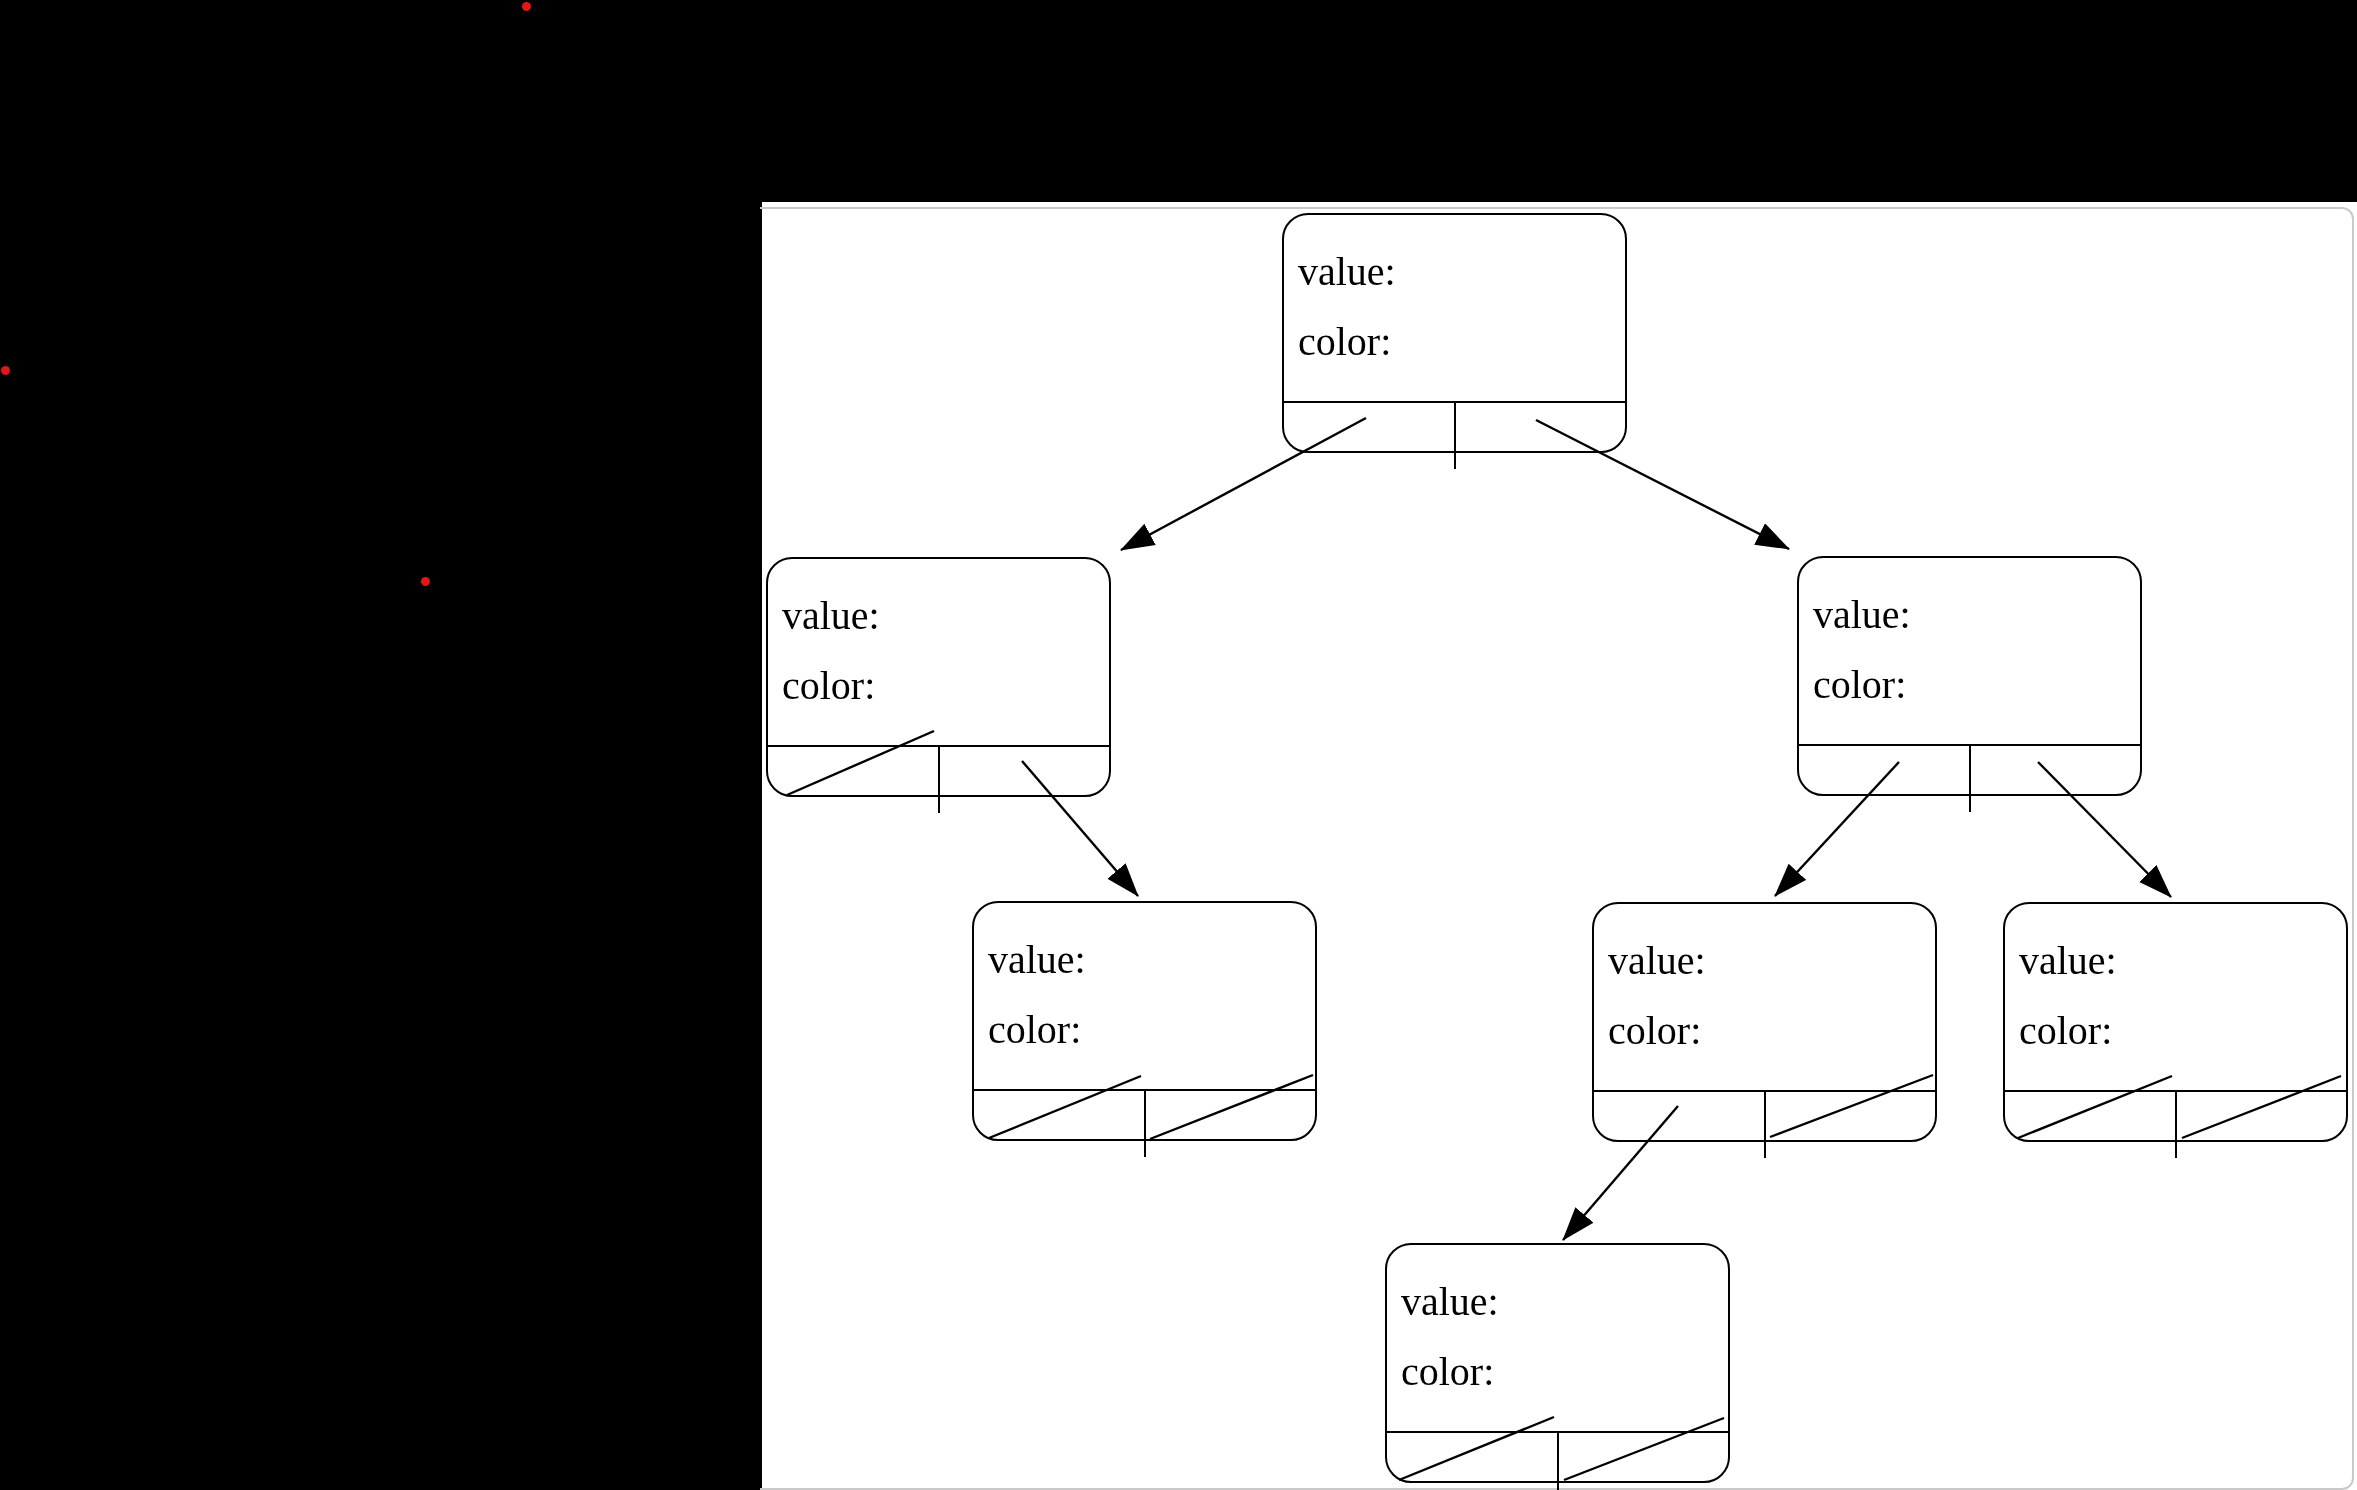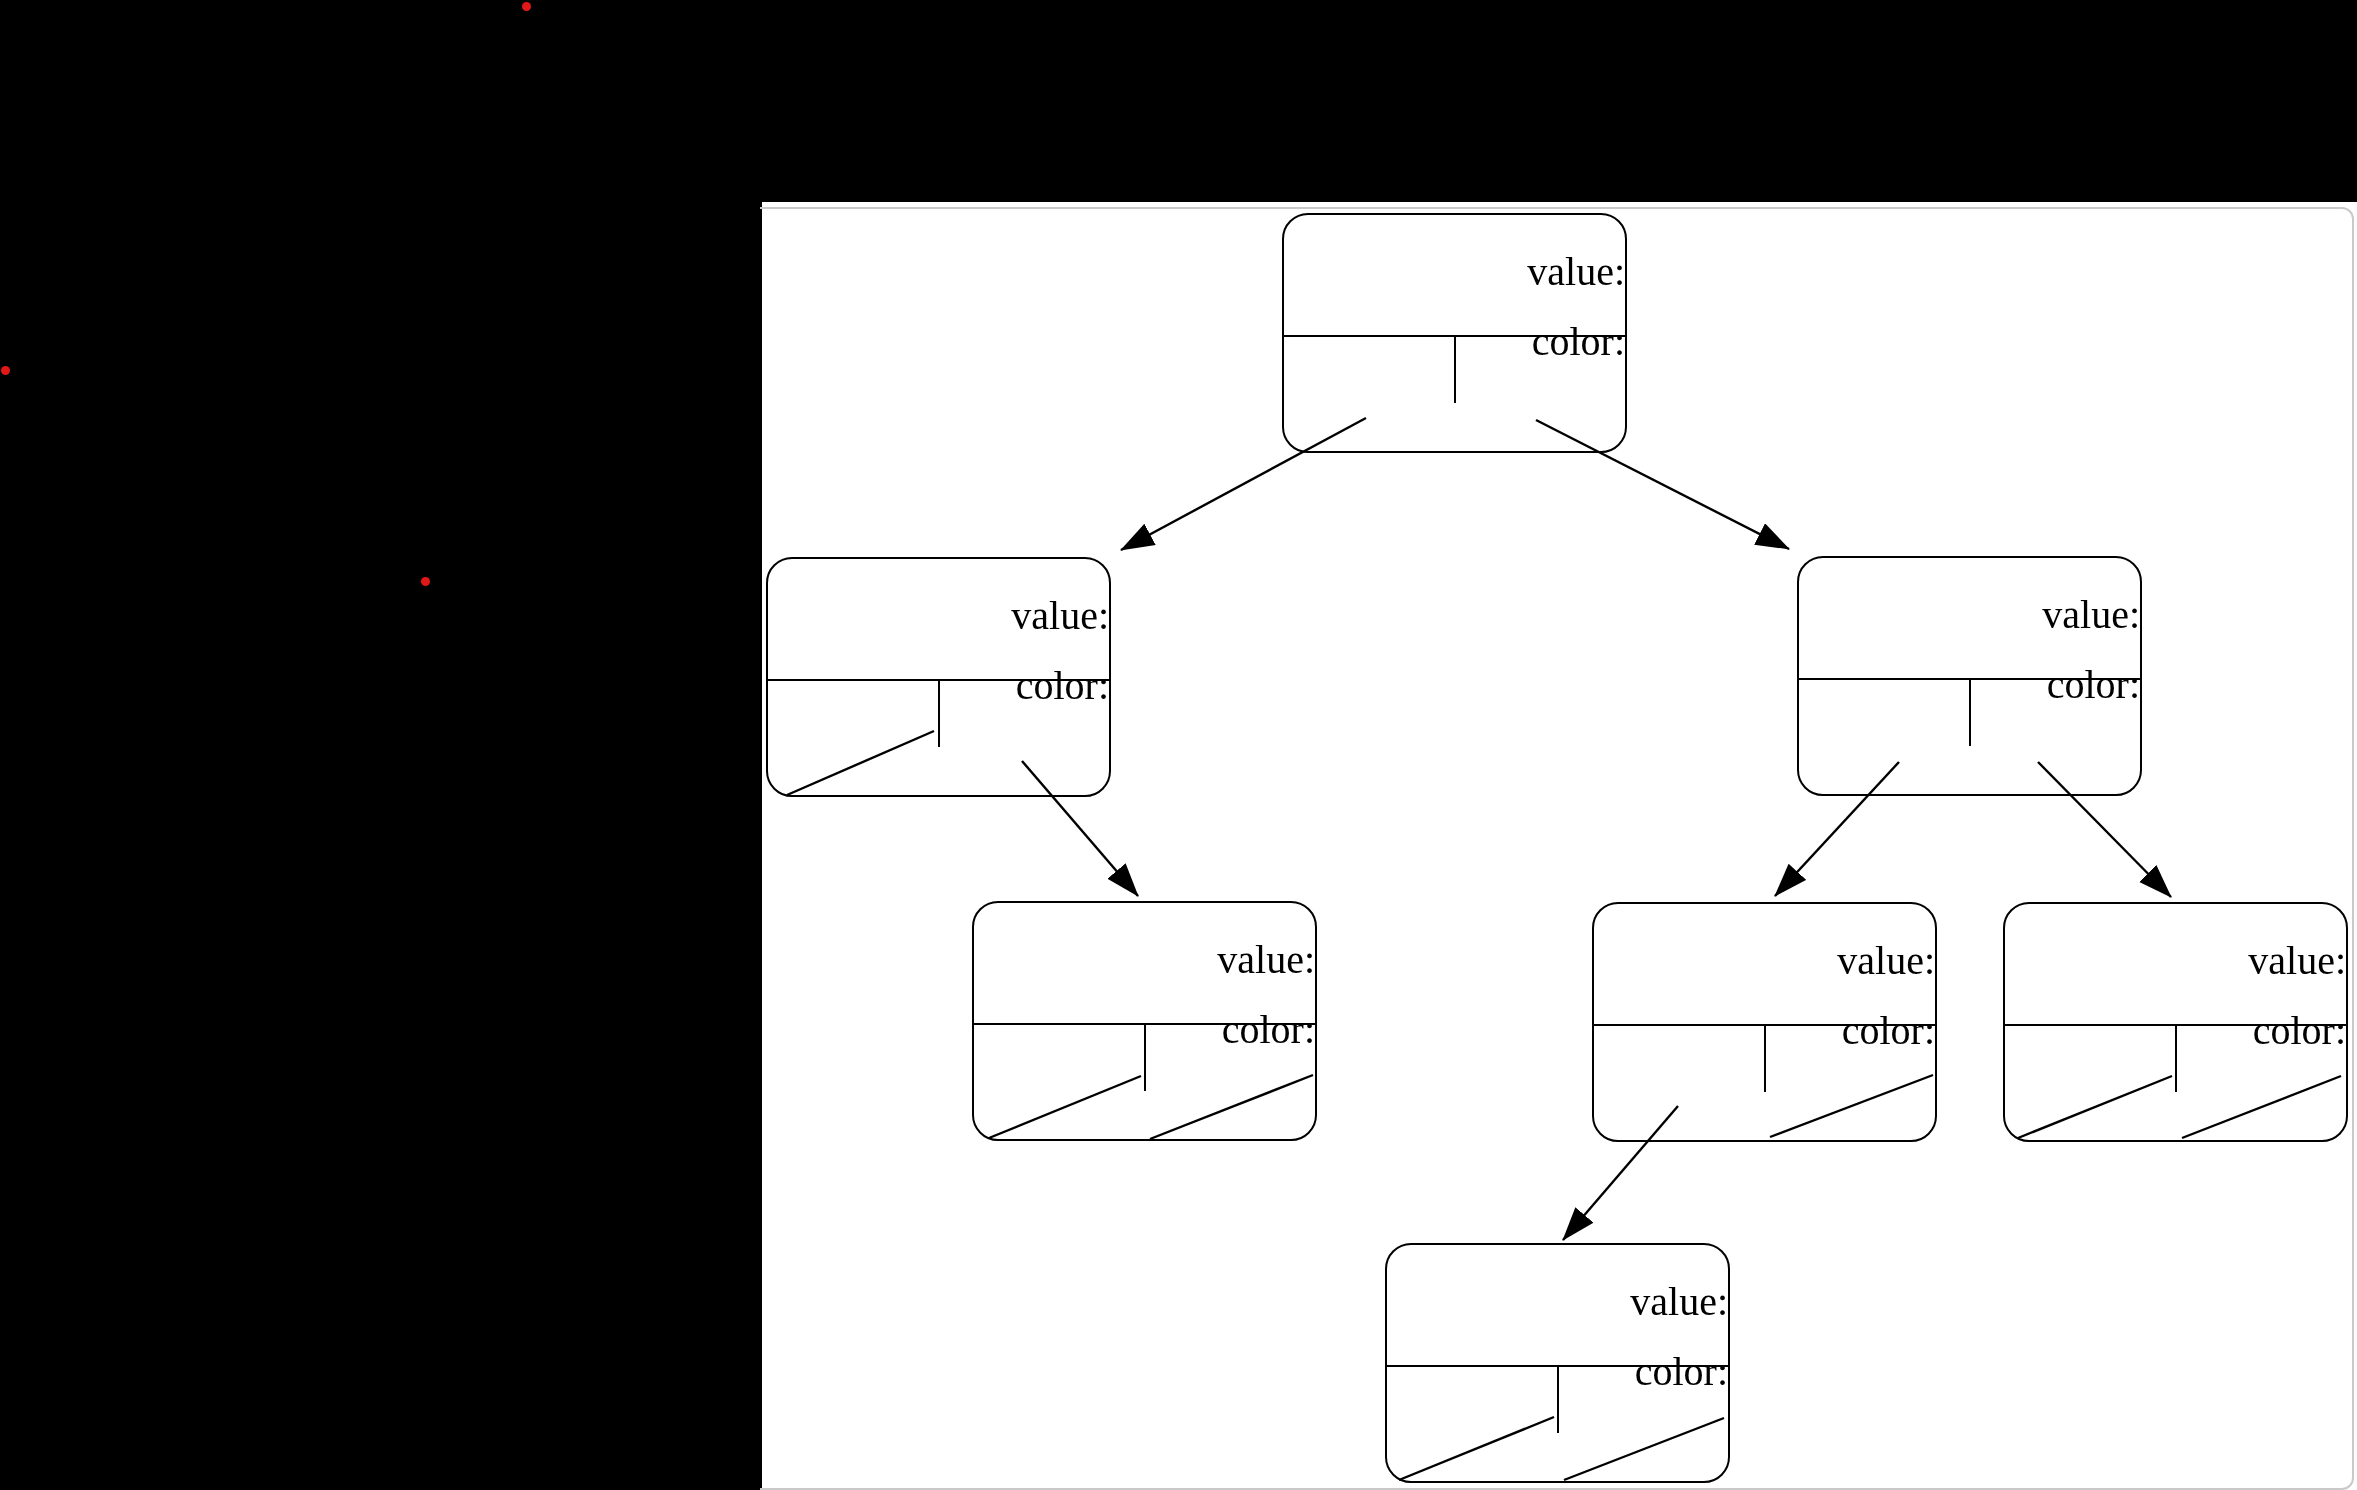--- a/index.html
+++ b/index.html
@@ -37,26 +37,25 @@
     position: absolute;
     width: 345px; height: 240px;
     box-sizing: border-box;
     border: 2.5px solid #000;
     border-radius: 26px;
     background: #fff;
     z-index: 2;
   }
   .node .labels {
     box-sizing: border-box;
-    height: 120px;
-    padding: 22px 0 0 26px;
+    height: 186px;
+    padding: 22px 0 0 14px;
     font-size: 40px;
     line-height: 70px;
     color: #000;
-    text-align: right;
   }
   .node .labels .line { height: 70px; white-space: nowrap; }
   .node .pointers {
     box-sizing: border-box;
     display: flex;
     height: 68px;
     border-top: 2.5px solid #000;
   }
   .node .cell { flex: 1; }
   .node .cell.cl { border-right: 2.5px solid #000; }

